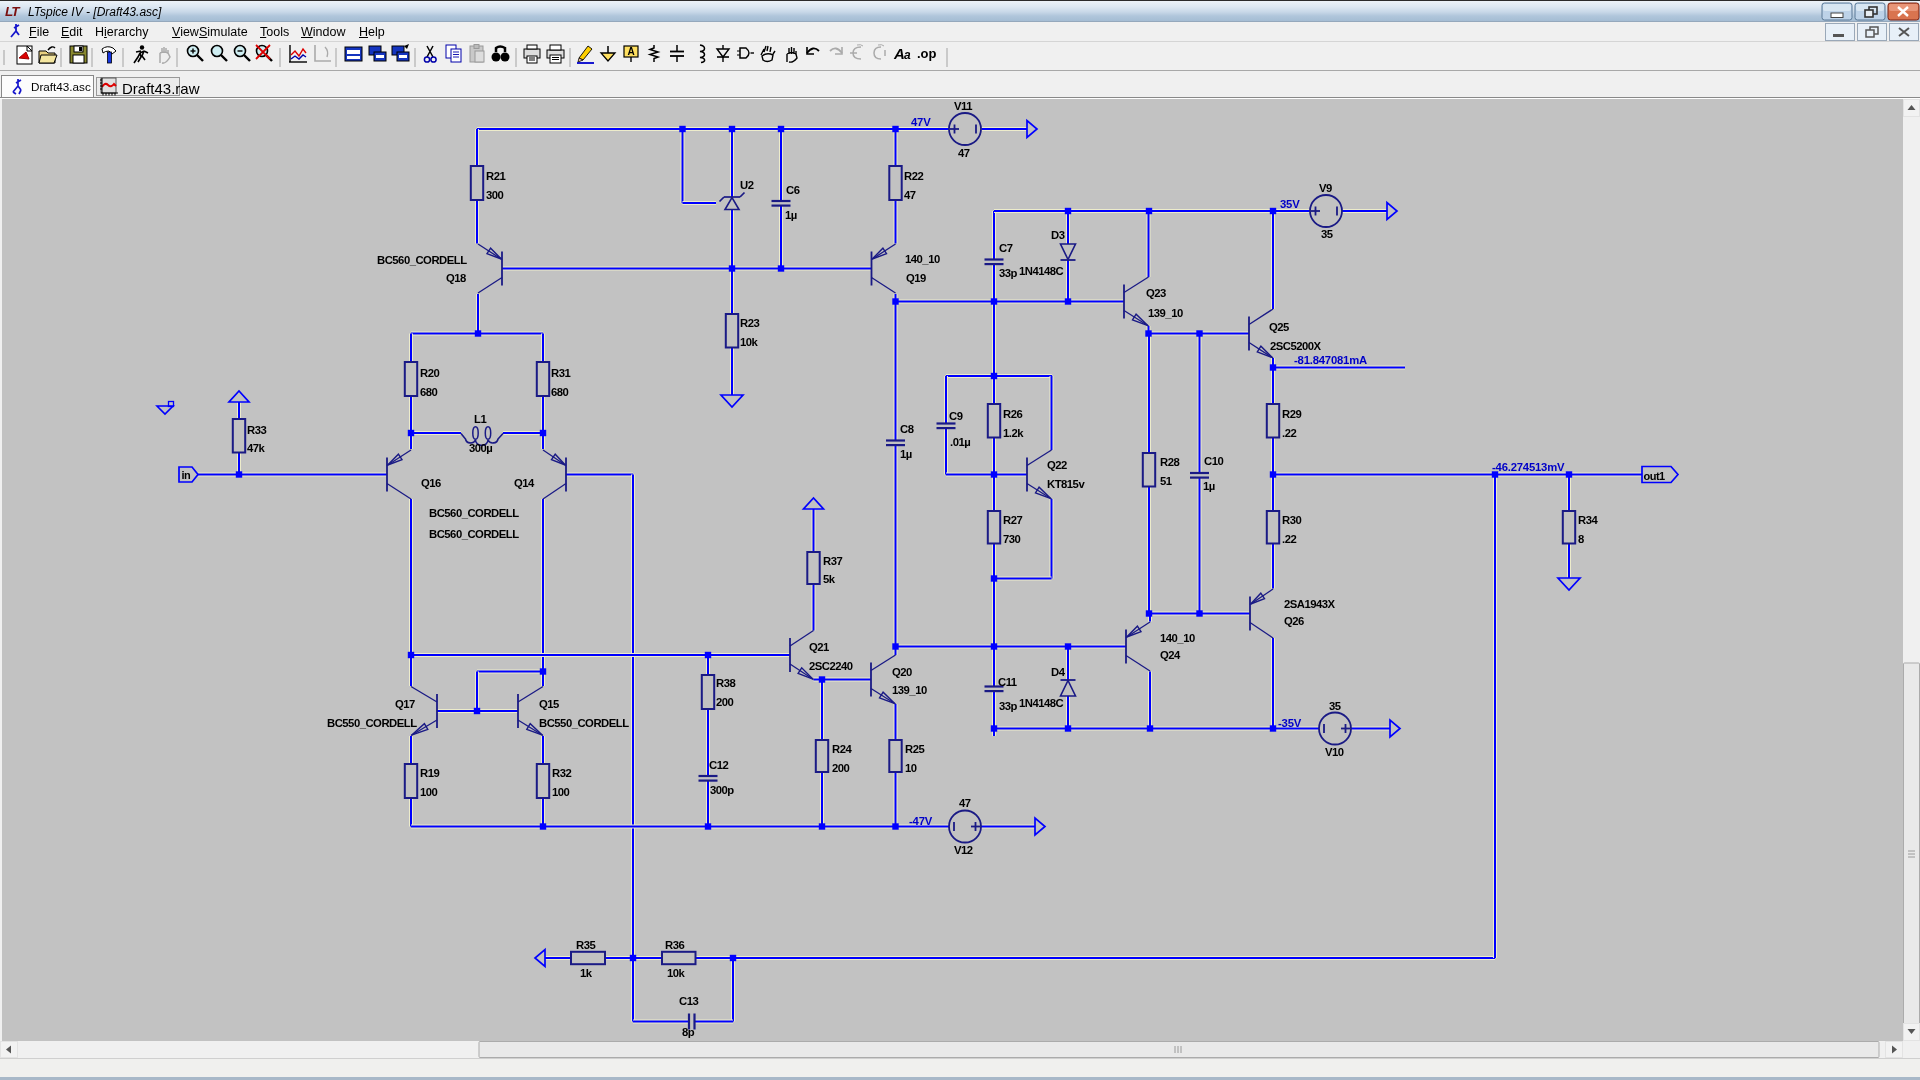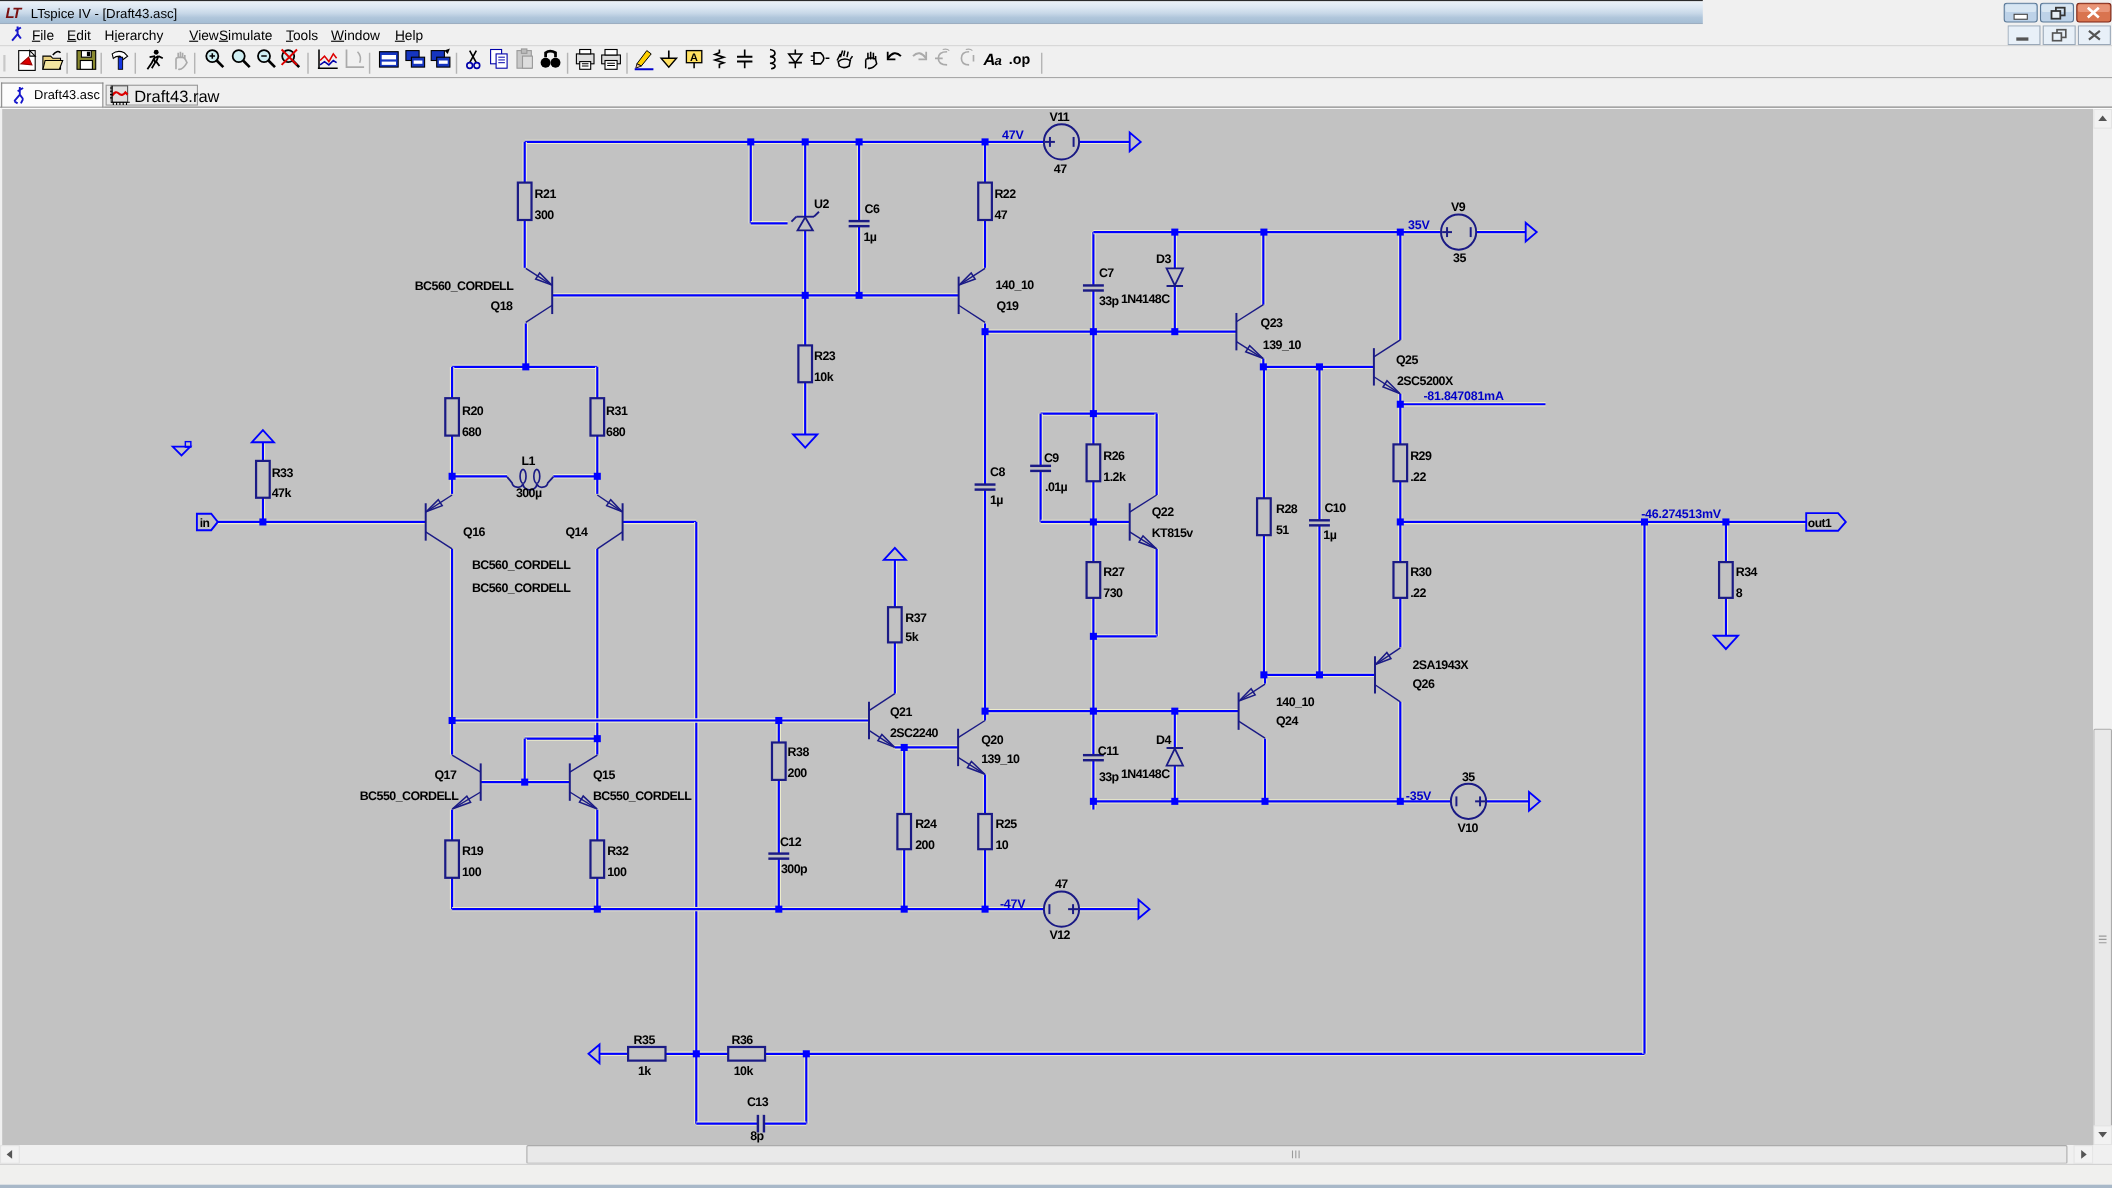--- a/index.html
+++ b/index.html
@@ -1,18 +1,18 @@
 <!DOCTYPE html>
 <html><head><meta charset="utf-8"><style>
 * { margin:0; padding:0; box-sizing:border-box; }
 body { width:1920px; height:1080px; overflow:hidden; font-family:"Liberation Sans",sans-serif; background:#F0F0F0; position:relative; }
-.titlebar { position:absolute; left:0; top:0; width:1548px; height:22px;
+.titlebar { position:absolute; left:0; top:0; width:1920px; height:22px;
   background:linear-gradient(#ECF2F8 0%,#DCE7F2 30%,#C8D8E8 55%,#B0C6DB 75%,#A5BDD4 100%);
   border-top:1px solid #2b2b2b; border-bottom:1px solid #95A8BC; }
-.title-text { position:absolute; left:28px; top:4px; font-size:12px; color:#000; }
+.title-text { position:absolute; left:28px; top:4px; font-size:12px; color:#000;font-style:italic; }
 .menubar { position:absolute; left:0; top:22px; width:1920px; height:20px; background:#F0F0F0; border-bottom:1px solid #d5d5d5; }
 .menu-item { position:absolute; top:3px; font-size:12.5px; color:#000; }
 .toolbar { position:absolute; left:0; top:43px; width:1920px; height:28px; background:#F0F0F0; border-bottom:1px solid #a8a8a8; }
 .tabbar { position:absolute; left:0; top:72px; width:1649px; height:27px; background:#F0F0F0; }
 .canvas { position:absolute; left:2px; top:99px; width:1901px; height:942px; background:#C2C2C2; }
 .schem { position:absolute; left:0; top:0; width:1920px; height:1080px; pointer-events:none; }
 .vscroll { position:absolute; left:1903px; top:99px; width:17px; height:942px; background:#F0F0F0; }
 .hscroll { position:absolute; left:0px; top:1041px; width:1903px; height:17px; background:#F0F0F0; }
 .statusbar { position:absolute; left:0; top:1058px; width:1920px; height:19px; background:#F0F0EE; border-top:1px solid #cfcfcf; }
 .tasksliver { position:absolute; left:0; top:1077px; width:1920px; height:3px; background:#A8B8C8; }

